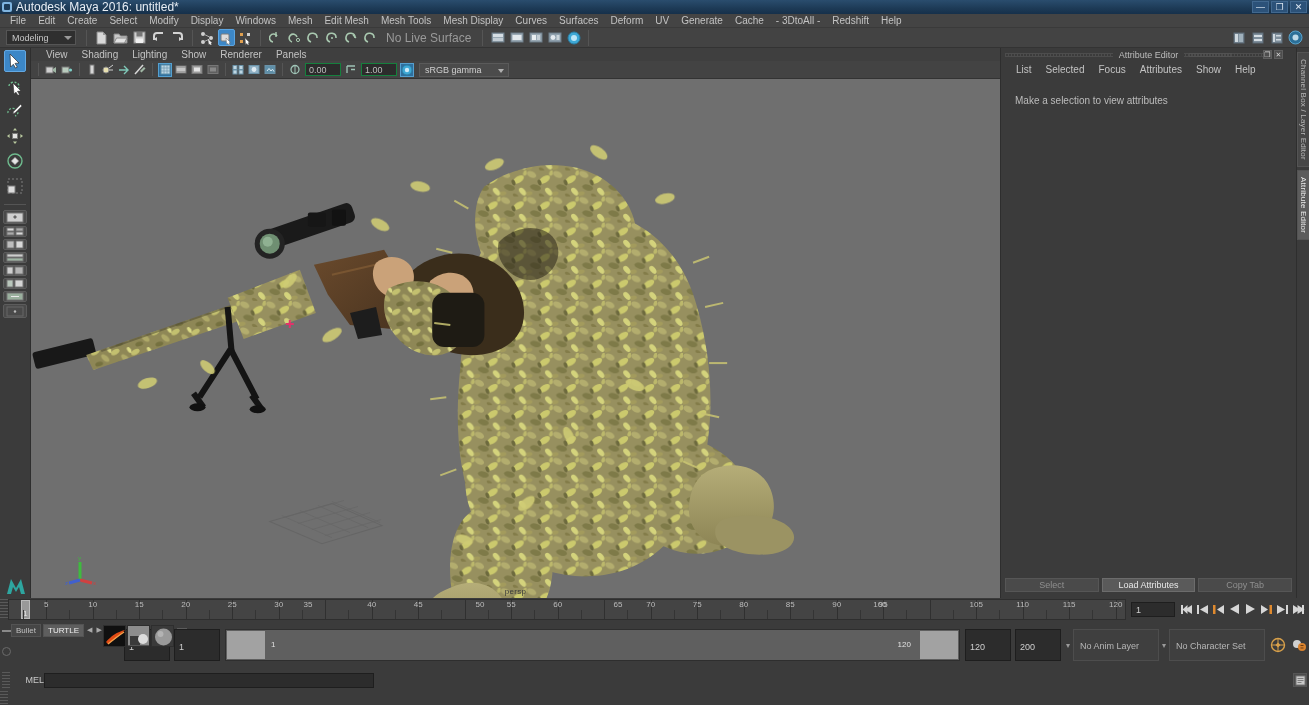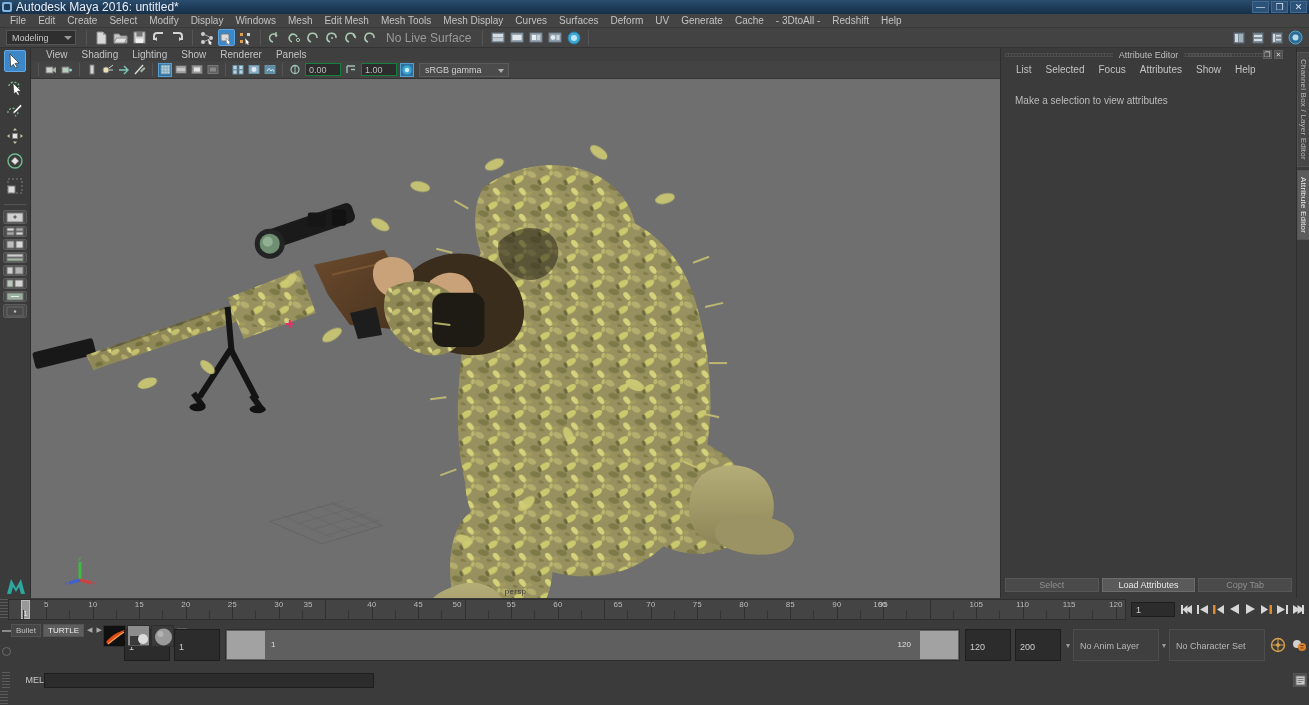--- a/index.html
+++ b/index.html
@@ -794,21 +794,21 @@
         <div class="tick" style="left: 316.2px;"></div>
         <div class="ticklbl" style="left: 299px;">35</div>
         <div class="tickmid" style="left: 292.95px;"></div>
         <div class="tick" style="left: 362.7px;"></div>
         <div class="ticklbl" style="left: 362.7px;">40</div>
         <div class="tickmid" style="left: 339.45px;"></div>
         <div class="tick" style="left: 409.2px;"></div>
         <div class="ticklbl" style="left: 409.2px;">45</div>
         <div class="tickmid" style="left: 385.95px;"></div>
         <div class="tick" style="left: 455.7px;"></div>
-        <div class="ticklbl" style="left: 448px;">50</div>
+        <div class="ticklbl" style="left: 471px;">50</div>
         <div class="tickmid" style="left: 432.45px;"></div>
         <div class="tick" style="left: 502.2px;"></div>
         <div class="ticklbl" style="left: 502.2px;">55</div>
         <div class="tickmid" style="left: 478.95px;"></div>
         <div class="tick" style="left: 548.7px;"></div>
         <div class="ticklbl" style="left: 548.7px;">60</div>
         <div class="tickmid" style="left: 525.45px;"></div>
         <div class="tick" style="left: 595.2px;"></div>
         <div class="ticklbl" style="left: 609px;">65</div>
         <div class="tickmid" style="left: 571.95px;"></div>

